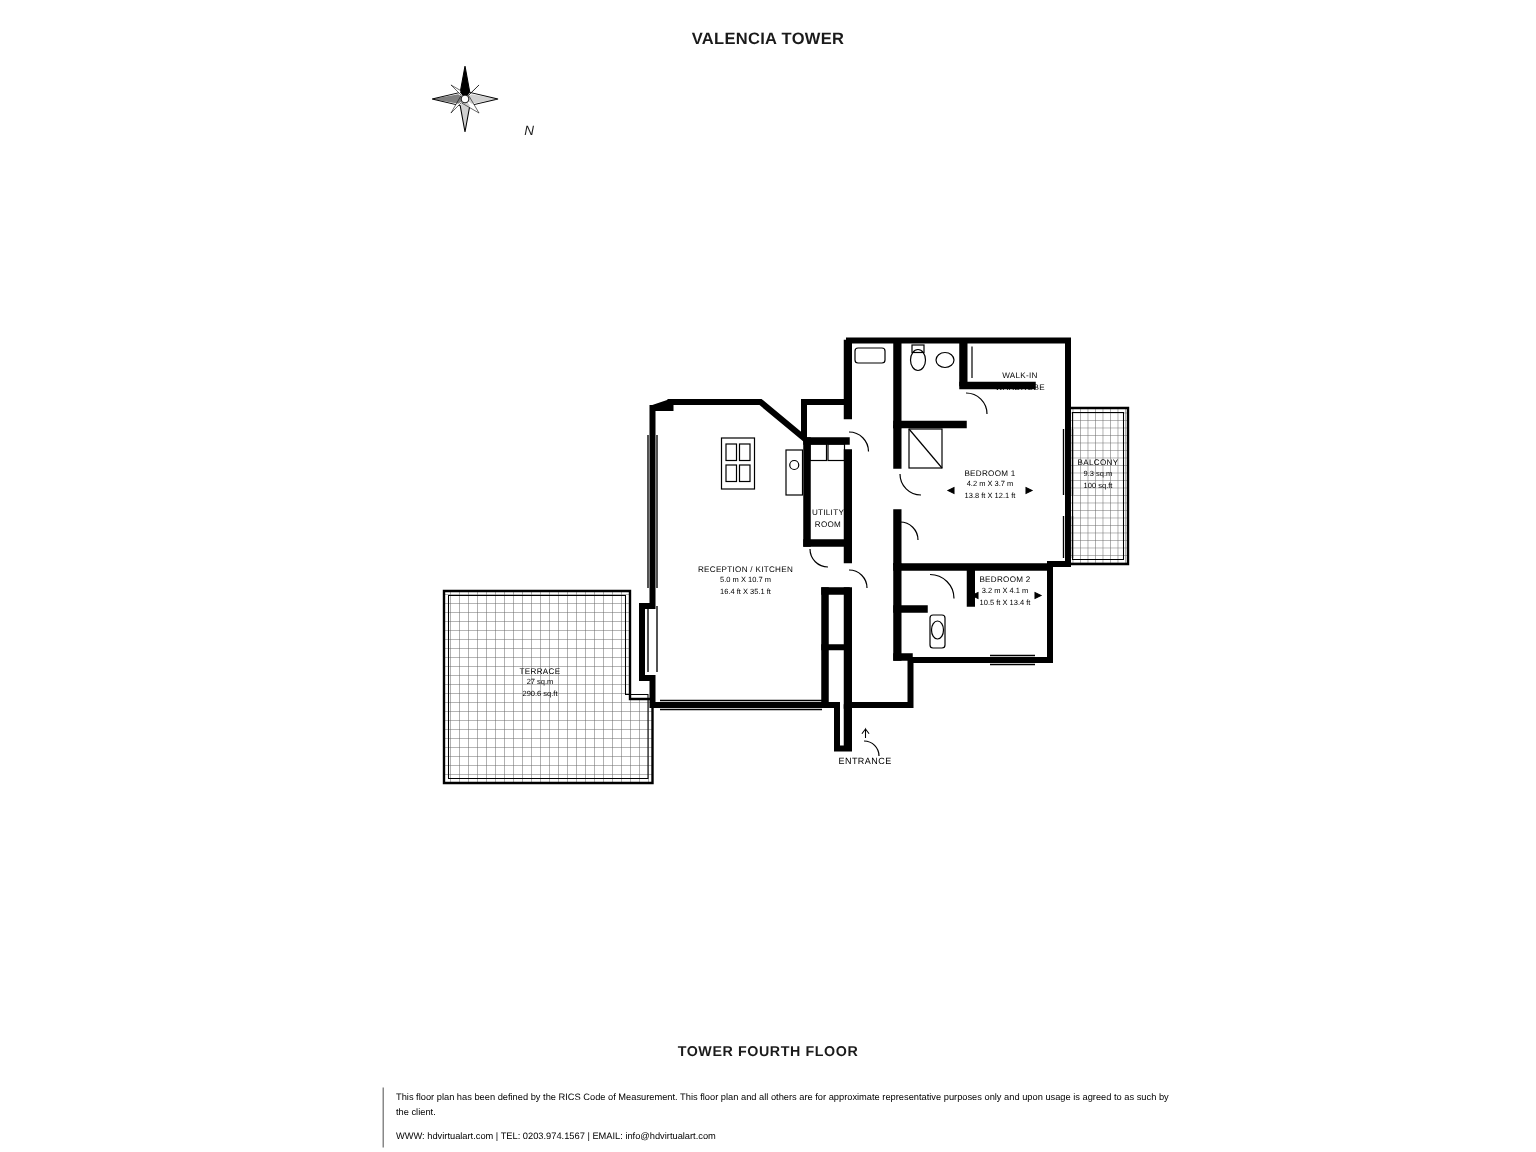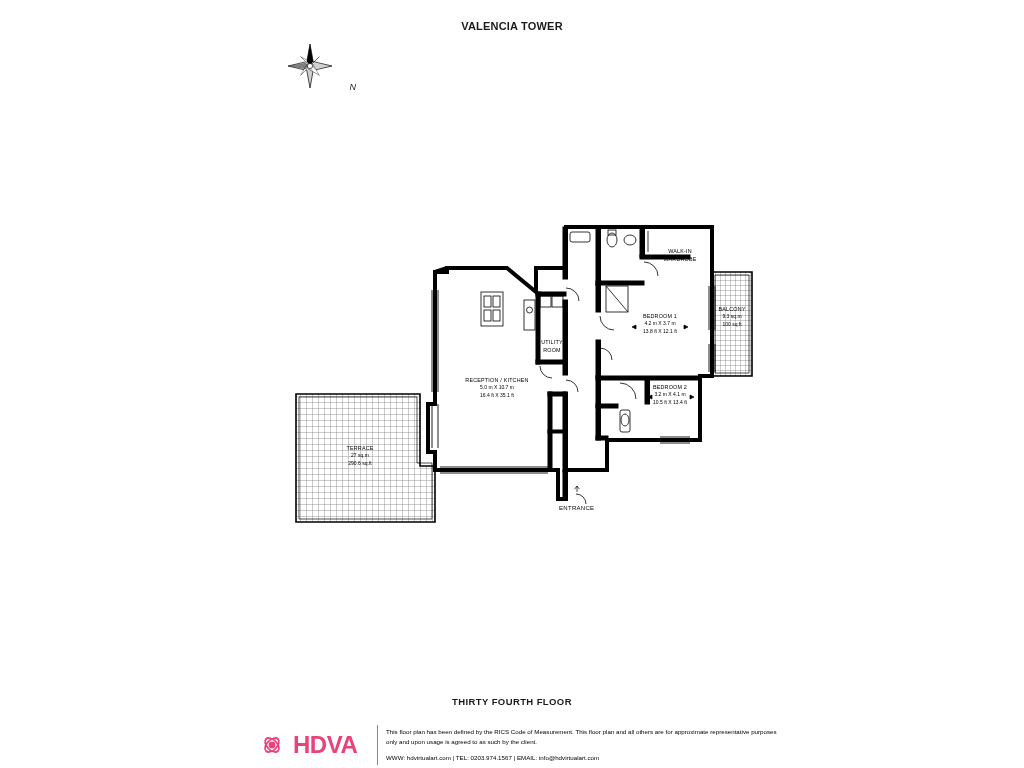--- a/index.html
+++ b/index.html
@@ -344,33 +344,23 @@
   </div>
 
   <div class="room-label" style="left:330px; top:444px; width:60px;">
     <div class="rname">TERRACE</div>
     <div class="rdim">27 sq.m</div>
     <div class="rdim">290.6 sq.ft</div>
   </div>
 
   <div class="entrance-label" style="left:559px; top:505px;">ENTRANCE</div>
 
-  <div class="floor-caption">THIRTY FOURTH FLOOR</div>
+  <div class="floor-caption">TOWER FOURTH FLOOR</div>
 
   <div class="footer">
-    <div class="logo-wrap">
-      <svg width="34" height="34" viewBox="0 0 34 34">
-        <g fill="none" stroke="#e9447a" stroke-width="1.8">
-          <ellipse cx="17" cy="17" rx="8.5" ry="5" transform="rotate(-45 17 17)"></ellipse>
-          <ellipse cx="17" cy="17" rx="8.5" ry="5" transform="rotate(45 17 17)"></ellipse>
-          <circle cx="17" cy="17" r="3.4" fill="#e9447a" stroke="none"></circle>
-        </g>
-      </svg>
-      <span class="logo-text">HDVA</span>
-    </div>
     <div class="footer-divider"></div>
     <div class="footer-text">
       <div>This floor plan has been defined by the RICS Code of Measurement. This floor plan and all others are for approximate representative purposes only and upon usage is  agreed to as such by the client.</div>
       <div class="contact">WWW: hdvirtualart.com | TEL: 0203.974.1567 | EMAIL: info@hdvirtualart.com</div>
     </div>
   </div>
 
 </div>
 
 </body></html>

